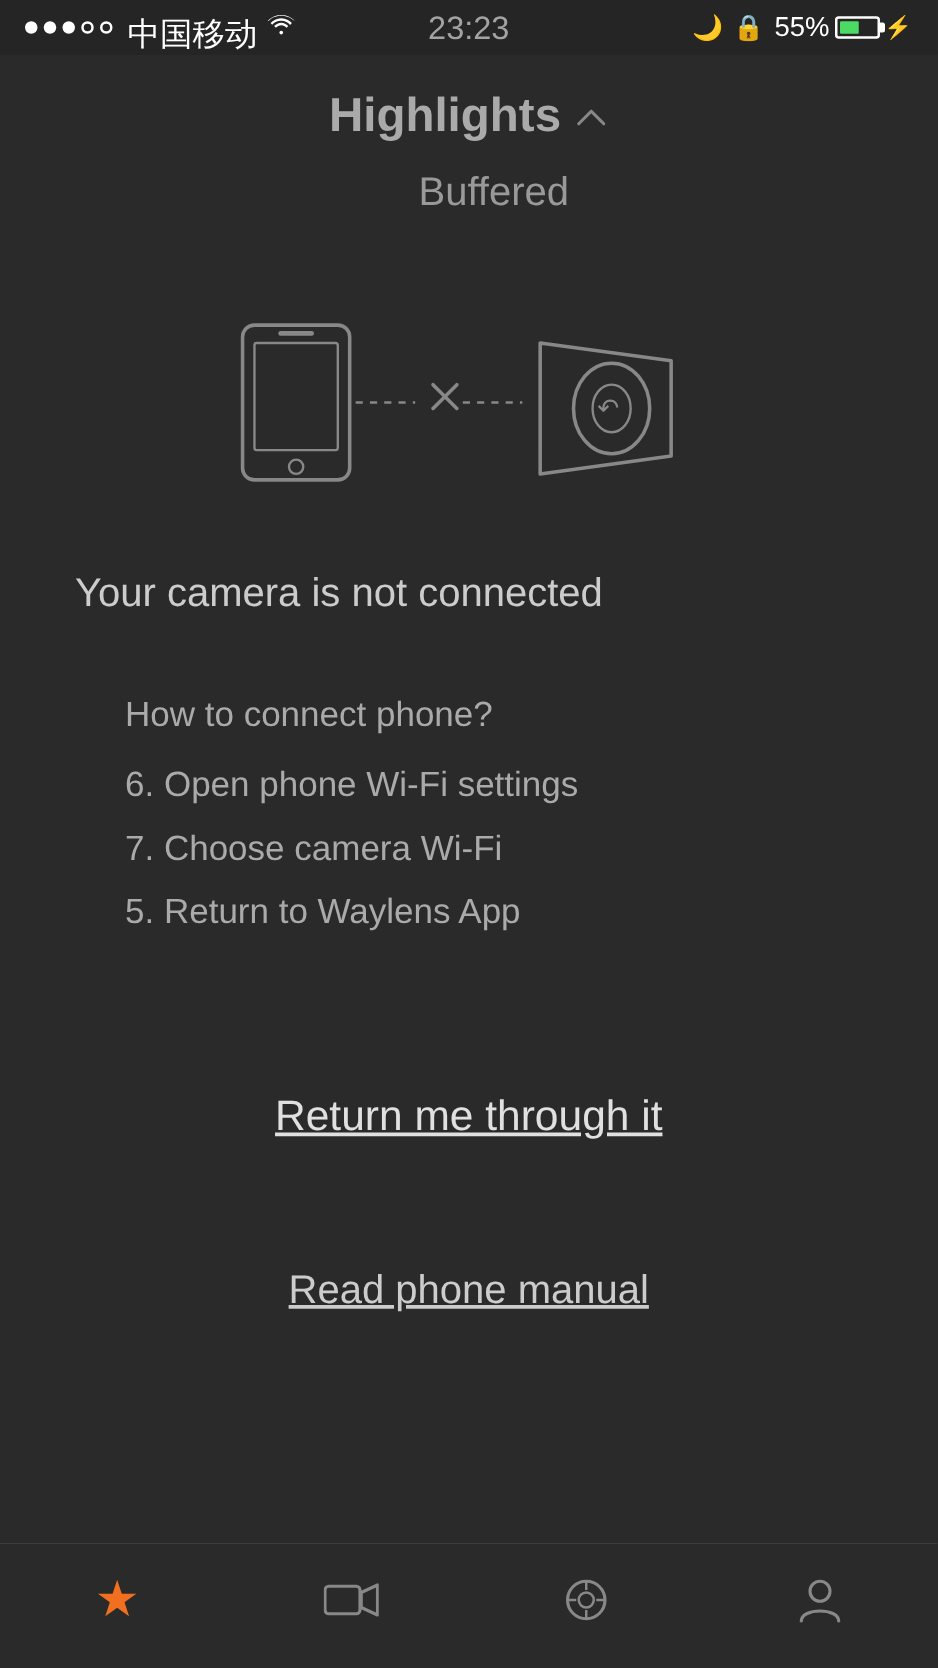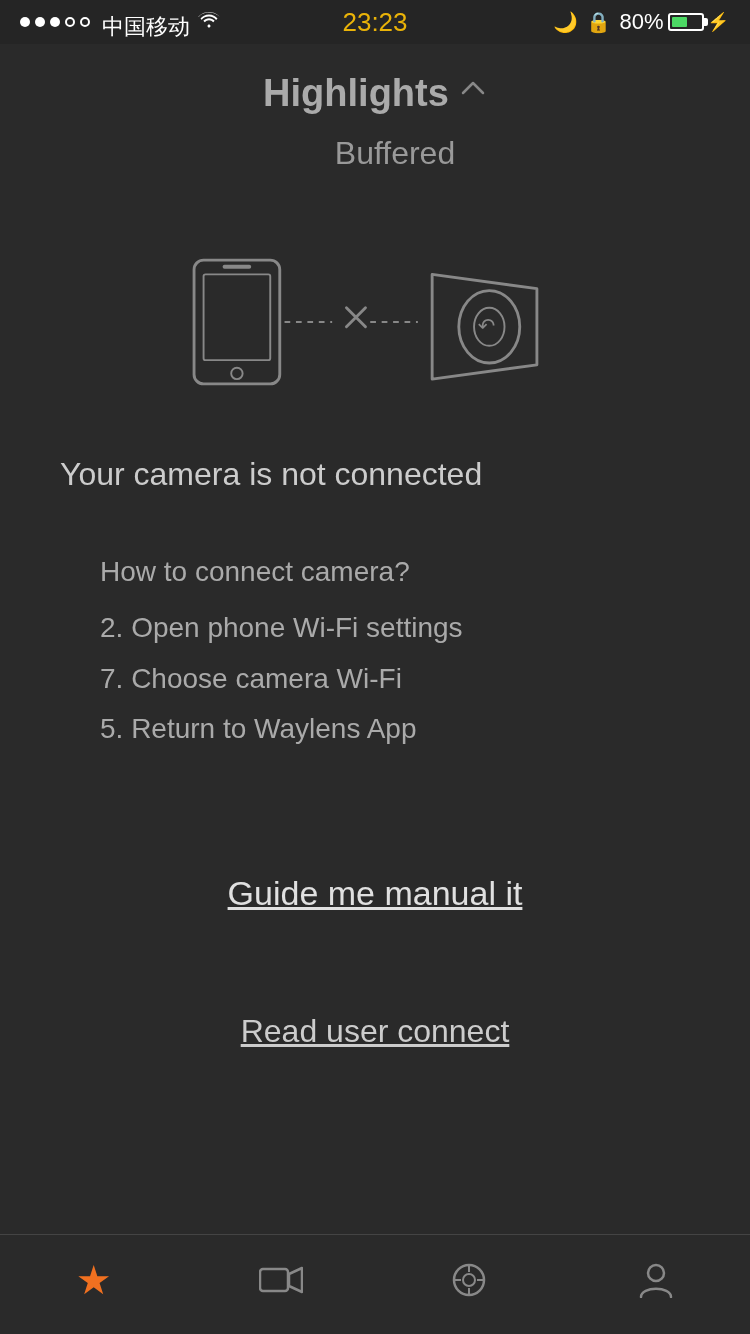--- a/index.html
+++ b/index.html
@@ -46,35 +46,35 @@
       border-radius: 50%;
       background: #fff;
     }
 
     .dot.empty {
       background: transparent;
       border: 2px solid #fff;
     }
 
     .carrier-text {
-      font-size: 22px;
+      font-size: 26px;
       color: #fff;
       margin-left: 4px;
       margin-top: 10px;
     }
 
     .wifi-icon {
       font-size: 22px;
       color: #fff;
     }
 
     .status-center {
       font-size: 26px;
       font-weight: 500;
-      color: #eab308;
+      color: #a3a3a3;
       position: absolute;
       left: 50%;
       transform: translateX(-50%);
     }
 
     .status-right {
       display: flex;
       align-items: center;
       gap: 8px;
       font-size: 22px;
@@ -125,21 +125,21 @@
     .header {
       text-align: center;
       padding: 28px 0 10px;
     }
 
     .header-title {
       font-size: 38px;
       font-weight: 600;
       color: #aaaaaa;
       display: inline-flex;
-      align-items: flex-start;
+      align-items: center;
       gap: 10px;
     }
 
     .chevron-up {
       font-size: 28px;
       color: #888;
     }
 
     
     .buffered-label {
@@ -270,21 +270,21 @@
   </div>
 
   <div class="status-center">23:23</div>
 
   <div class="status-right">
 
     <span style="font-size:20px;">🌙</span>
 
     <span style="font-size:20px;">🔒</span>
     <div class="battery-container">
-      <span class="battery-percent">80%</span>
+      <span class="battery-percent">55%</span>
       <div class="battery-icon">
         <div class="battery-fill"></div>
       </div>
 
       <span style="font-size:18px;color:#fff;">⚡</span>
     </div>
   </div>
 </div>
 
 <div class="main-content">
@@ -331,32 +331,32 @@
         <ellipse cx="70" cy="55" rx="16" ry="20" stroke="#888" stroke-width="2" fill="none"></ellipse>
 
         <text x="58" y="62" font-size="22" fill="#888" font-family="Arial">↶</text>
       </g>
     </svg>
   </div>
 
   <div class="not-connected">Your camera is not connected</div>
 
   <div class="instructions">
-    <div class="how-to">How to connect camera?</div>
-    <div>2. Open phone Wi-Fi settings</div>
+    <div class="how-to">How to connect phone?</div>
+    <div>6. Open phone Wi-Fi settings</div>
     <div>7. Choose camera Wi-Fi</div>
     <div>5. Return to Waylens App</div>
   </div>
 
   <div class="guide-button">
-    <a>Guide me manual it</a>
+    <a>Return me through it</a>
   </div>
 
   <div class="read-manual">
-    <a>Read user connect</a>
+    <a>Read phone manual</a>
   </div>
 
 </div>
 
 <div class="tab-bar">
 
   <div class="tab-item">
     <span class="star-icon">★</span>
   </div>
 

